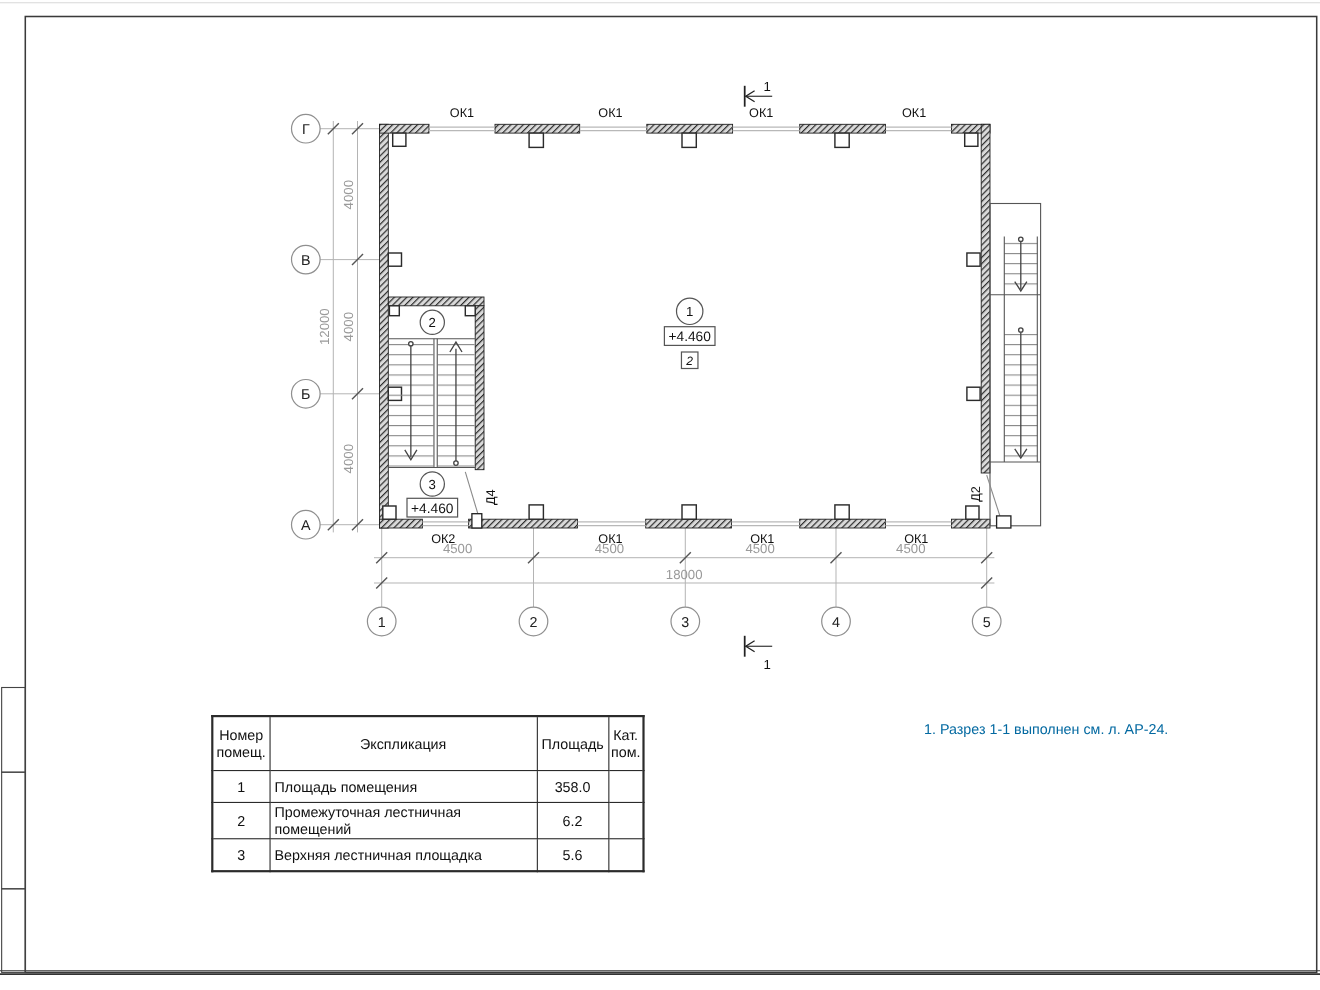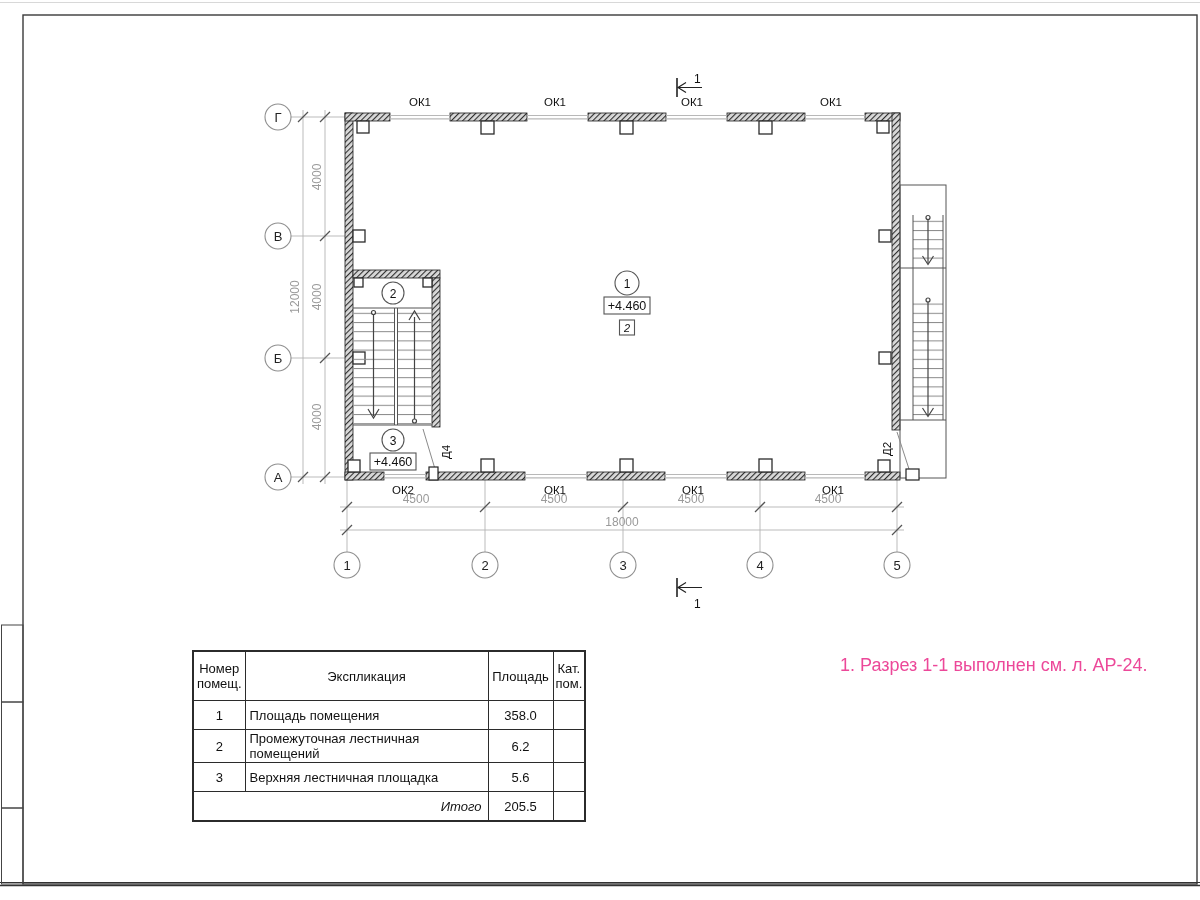--- a/index.html
+++ b/index.html
@@ -5,21 +5,21 @@
   html,body{margin:0;padding:0;background:#fff;}
   #sheet{position:relative;width:1200px;height:900px;background:#fff;overflow:hidden;
          font-family:"Liberation Sans", sans-serif;color:#111;}
   #planSvg{position:absolute;left:0;top:0;}
   .ovl{position:absolute;z-index:2;}
   #plan-title{left:462px;top:40px;width:300px;text-align:center;font-style:italic;font-weight:bold;
               font-size:15px;color:#1a1a1a;}
   #plan-title span{display:inline-block;border-bottom:1.5px solid #222;padding:0 4px 2px 4px;}
   #table-title{left:203px;top:611px;font-style:italic;font-weight:bold;font-size:14px;color:#1a1a1a;}
   #table-title span{display:inline-block;border-bottom:1.5px solid #222;padding:0 2px 1px 2px;}
-  #note{left:840px;top:655px;font-size:18px;color:#ec4899;}
+  #note{left:840px;top:655px;font-size:13px;color:#0369a1;}
   #expl-table{left:145px;top:650px;margin-left:47px;}
   table{border-collapse:collapse;table-layout:fixed;width:392px;background:#fff;}
   table,td,th{border:1.5px solid #2b2b2b;}
   table{border-width:2px;}
   th{font-weight:normal;font-size:13px;text-align:center;vertical-align:middle;height:46px;padding:1px 2px;}
   td{font-size:13px;height:26px;padding:1px 4px;vertical-align:middle;}
   td.c{text-align:center;}
   td.total-lbl{text-align:right;font-style:italic;padding-right:6px;}
 </style>
 </head>
@@ -296,22 +296,17 @@
       <td>Промежуточная лестничная помещений</td>
       <td class="c">6.2</td>
       <td></td>
     </tr>
     <tr>
       <td class="c">3</td>
       <td>Верхняя лестничная площадка</td>
       <td class="c">5.6</td>
       <td></td>
     </tr>
-    <tr>
-      <td class="total-lbl" colspan="2">Итого</td>
-      <td class="c">205.5</td>
-      <td></td>
-    </tr>
   </tbody>
       </table>
 </div>
 
 </div>
 
 </body></html>

